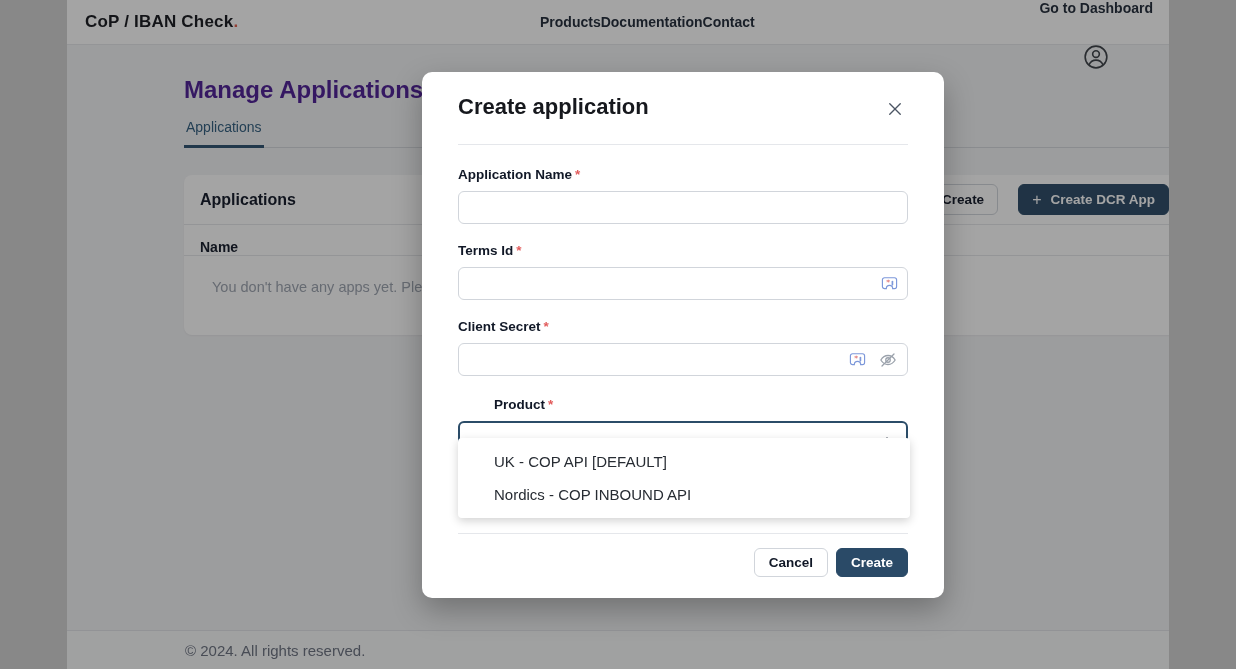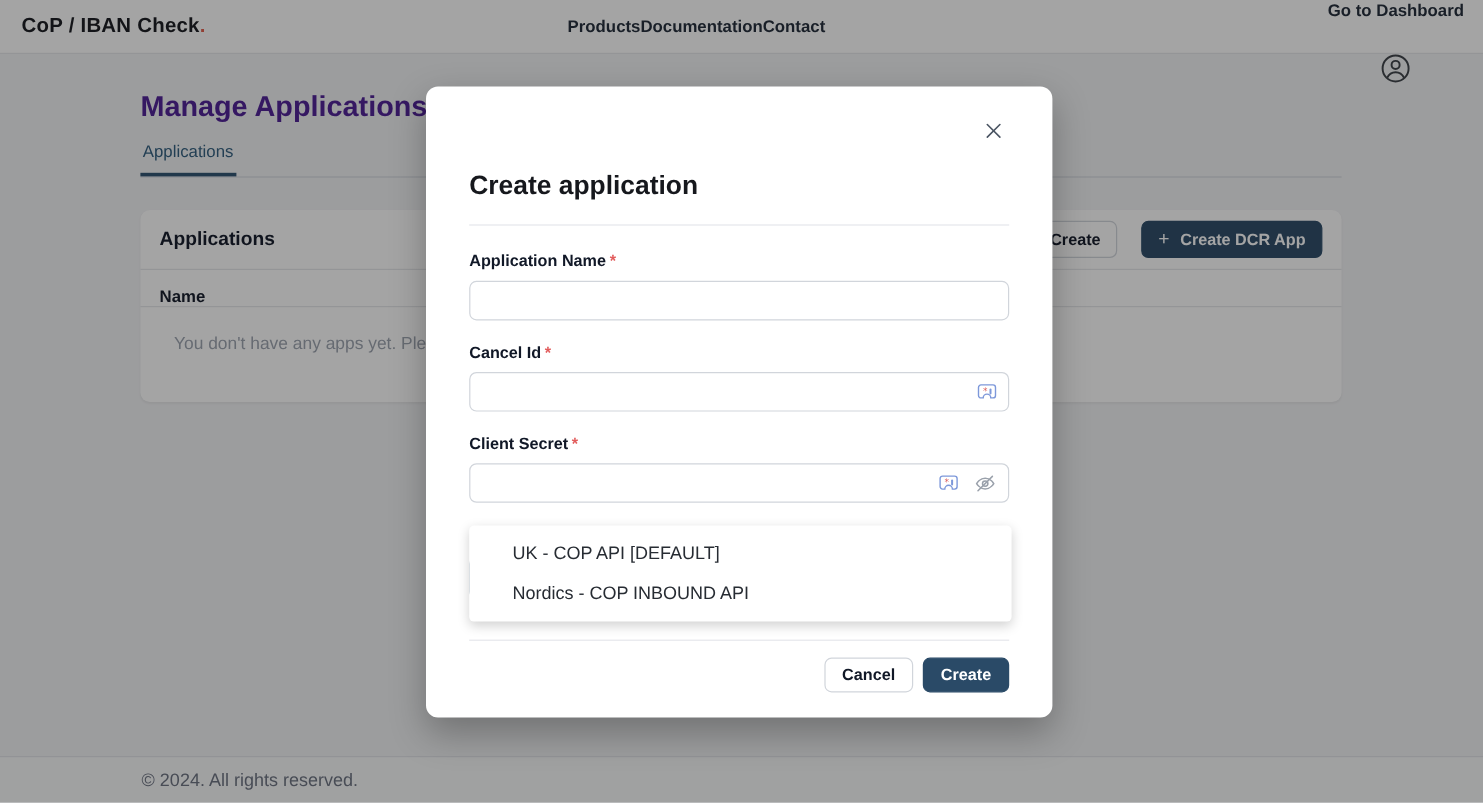--- a/index.html
+++ b/index.html
@@ -1,18 +1,18 @@
 <!DOCTYPE html>
 <html><head>
 <meta charset="utf-8">
 <style>
   * { margin:0; padding:0; box-sizing:border-box; }
   html,body { background:#888; }
   .screen {
-    position:relative; width:1236px; height:669px; overflow:hidden;
+    position:relative; width:1102px; height:669px; overflow:hidden;
     background:#f3f4f6; font-family:"Liberation Sans", sans-serif; color:#16181d;
     margin:0 auto;
   }
   
   .topbar {
     position:absolute; top:0; left:0; right:0; height:45px;
     background:#ffffff; border-bottom:1px solid #e5e7eb;
   }
   .logo { position:absolute; left:18px; top:12px; font-size:17px; font-weight:bold; letter-spacing:.2px; cursor:pointer; }
   .logo .dot { color:#e25c4b; }
@@ -60,21 +60,21 @@
   .footer-links a { color:#565f6b; text-decoration:none; cursor:pointer; font-size:15px; }
 
   
   .overlay { position:absolute; inset:0; background:rgba(15,15,15,.38); z-index:5; }
   .modal {
     position:absolute; left:355px; top:72px; width:522px; height:526px; z-index:10;
     background:#ffffff; border-radius:10px; box-shadow:0 12px 30px rgba(0,0,0,.28);
     padding:0 36px;
   }
   .modal-head { padding-top:22px; display:flex; align-items:flex-start; justify-content:space-between; }
-  .modal-title { font-size:22px; font-weight:bold; color:#16181d;margin-top:48px; }
+  .modal-title { font-size:22px; font-weight:bold; color:#16181d; }
   .close-btn { background:none; border:none; cursor:pointer; padding:4px; margin-top:2px; }
   .modal-hr { border:none; border-top:1px solid #e5e7eb; margin-top:19px; }
   .field-label { margin-top:22px; font-size:13.5px; font-weight:bold; color:#111827; }
   .req { color:#e25c5c; font-weight:bold; margin-left:3px; }
   .input-wrap { position:relative; margin-top:9px; }
   .field-label.gap19 { margin-top:19px; }
   .field-label.gap21 { margin-top:21px;margin-left:36px; }
   .text-input {
     width:100%; height:33px; border:1px solid #d1d5db; border-radius:6px;
     font-family:inherit; font-size:14px; padding:0 60px 0 10px; color:#111827; background:#fff; outline:none;
@@ -172,21 +172,21 @@
     <hr class="modal-hr">
 
     <div class="field-label">
       <span>Application Name</span><span class="req">*</span>
     </div>
     <div class="input-wrap">
       <input class="text-input" type="text" value="" style="">
     </div>
 
     <div class="field-label gap19">
-      <span>Cancel Id</span><span class="req">*</span>
+      <span>Terms Id</span><span class="req">*</span>
     </div>
     <div class="input-wrap">
       <input class="text-input" type="text" value="" style="">
       <span class="icon-right pos-r10">
         <svg width="17" height="15" viewBox="0 0 20 18">
           <path d="M4 1.5 h12 a2.5 2.5 0 0 1 2.5 2.5 v8 a2.5 2.5 0 0 1 -2.5 2.5 h-2.2 a3.8 3.8 0 0 0 -7.6 0 H4 a2.5 2.5 0 0 1 -2.5 -2.5 v-8 A2.5 2.5 0 0 1 4 1.5 z" fill="none" stroke="#7d98da" stroke-width="1.4"></path>
           <text x="6" y="10.5" font-size="9" fill="#d95c5c" font-family="'DejaVu Sans',sans-serif">*</text>
           <rect x="12.5" y="5" width="2" height="6" rx="1" fill="#7d98da"></rect>
         </svg>
       </span>

